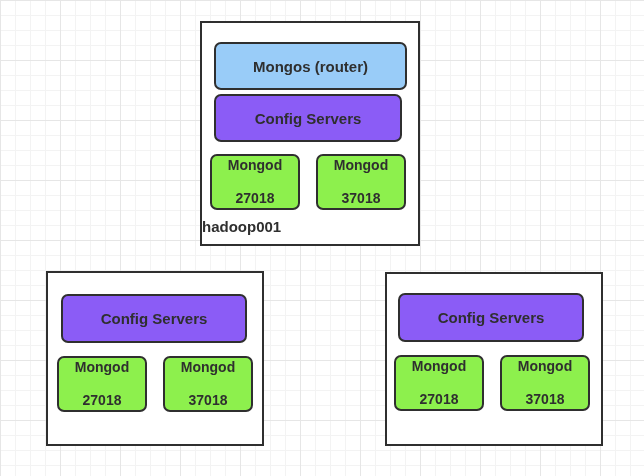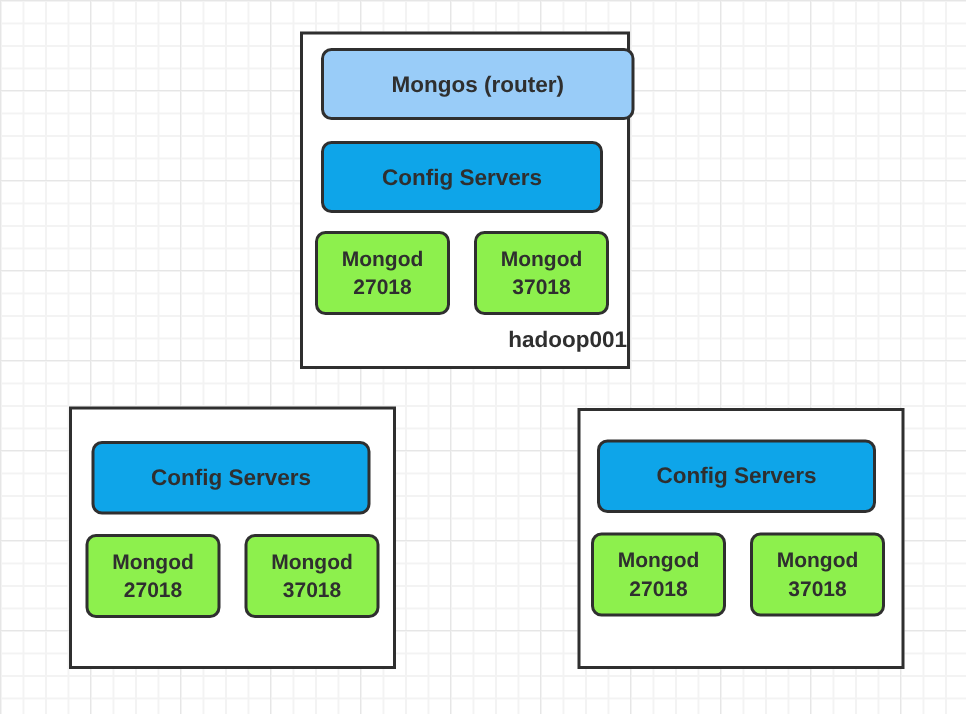--- a/index.html
+++ b/index.html
@@ -23,39 +23,39 @@
   #host-2 { left:46px;  top:271px; width:218px; height:175px; }
   #host-3 { left:385px; top:272px; width:218px; height:174px; }
 
   .node {
     position:absolute; box-sizing:border-box;
     border:2px solid #2f2f2f; border-radius:7px;
     display:flex; align-items:center; justify-content:center;
     font-weight:bold; font-size:15px; text-align:center;
   }
   .router { background:#99ccf8; }
-  .config { background:#0ea5e9; }
-  .mongod { background:#8df04d; flex-direction:column; font-size:14px; line-height:19px; }
+  .config { background:#8b5cf6; }
+  .mongod { background:#8df04d; flex-direction:column; font-size:14px; line-height:19px;justify-content:space-between; }
 
-  #host-1 .router   { left:12px;  top:9px;   width:209px; height:48px;justify-content:center; }
+  #host-1 .router   { left:12px;  top:19px;   width:193px; height:48px;justify-content:center; }
   #host-1 .config   { left:12px;  top:71px;  width:188px; height:48px; }
   #host-1 .mongod.a { left:8px;   top:131px; width:90px;  height:56px; }
   #host-1 .mongod.b { left:114px; top:131px; width:90px;  height:56px; }
 
   #host-2 .config   { left:13px;  top:21px;  width:186px; height:49px; }
   #host-2 .mongod.a { left:9px;   top:83px;  width:90px;  height:56px; }
   #host-2 .mongod.b { left:115px; top:83px;  width:90px;  height:56px; }
 
   #host-3 .config   { left:11px;  top:19px;  width:186px; height:49px; }
   #host-3 .mongod.a { left:7px;   top:81px;  width:90px;  height:56px; }
   #host-3 .mongod.b { left:113px; top:81px;  width:90px;  height:56px; }
 
   .host-label {
     position:absolute; left:0; right:0; bottom:9px;
-    text-align:right; font-weight:bold; font-size:15px;
+    text-align:left; font-weight:bold; font-size:15px;
   }
 </style>
 </head>
 <body>
 
 <div style="position:absolute; inset:0;">
 
   <section class="host" id="host-1">
     <div class="node router">
       <span>Mongos (router)</span>

